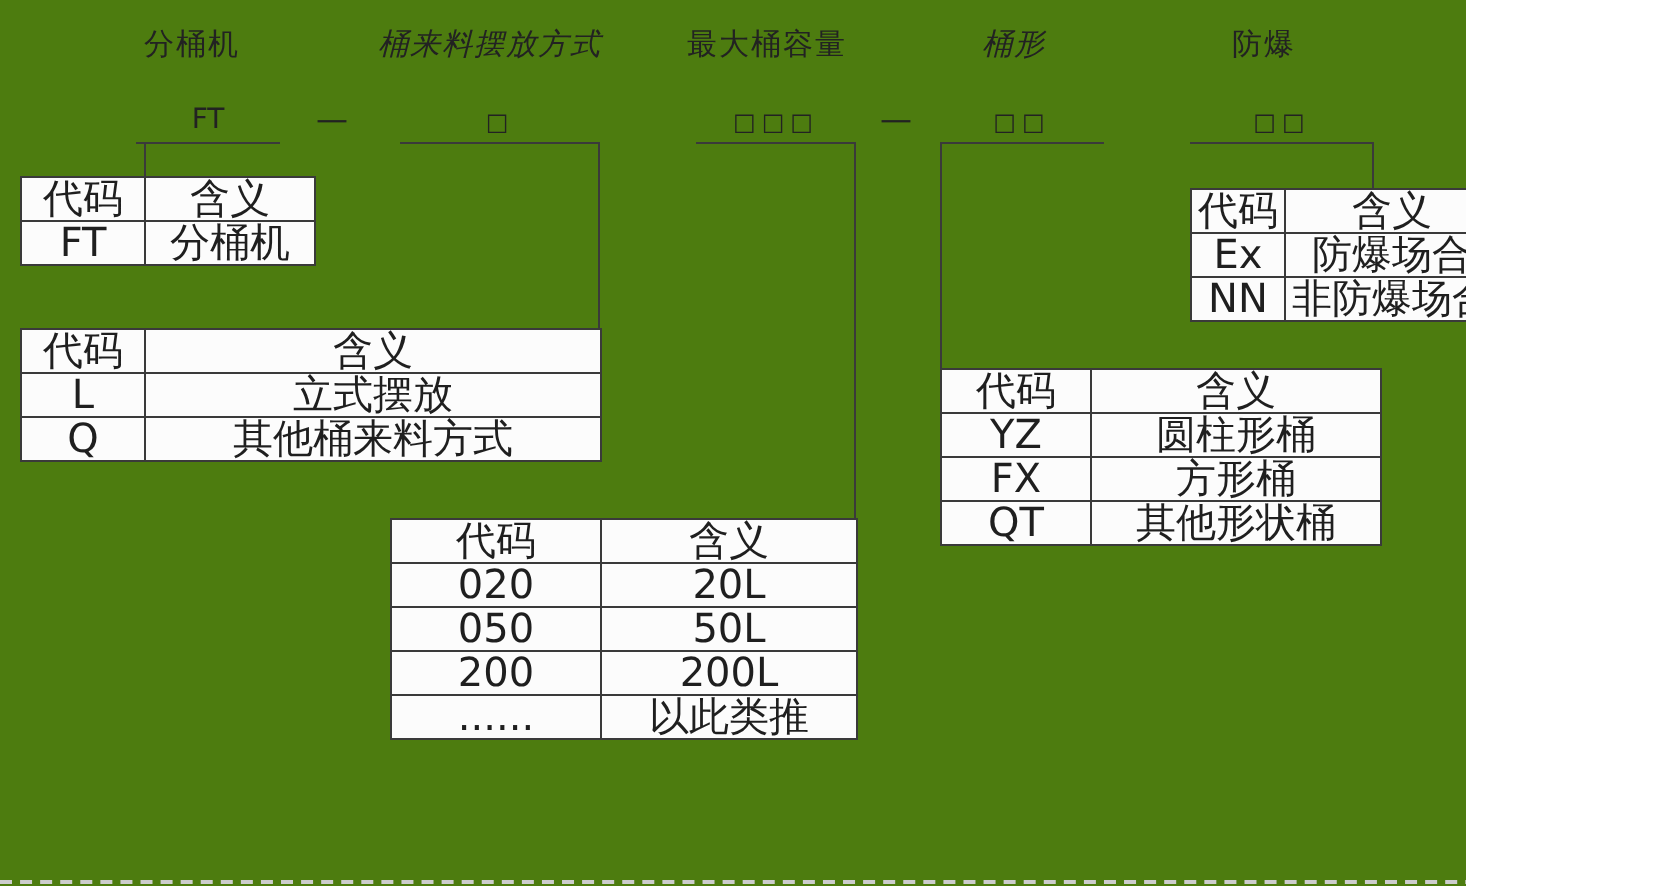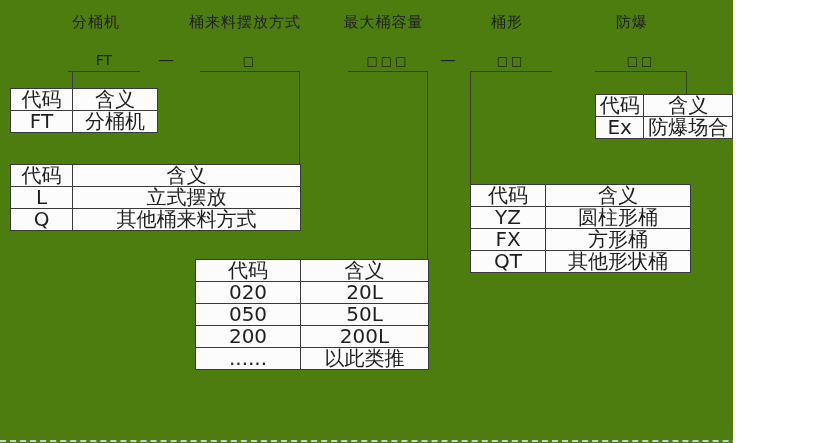--- a/index.html
+++ b/index.html
@@ -34,23 +34,23 @@
     position:absolute; left:0; width:839px; bottom:1px;
     border-top:2px dashed #cdcdcd; height:0;
   }
 </style>
 </head>
 <body>
 
 <div class="canvas">
 
   <div class="hlabel" style="left:58px;width:76px;">分桶机</div>
-  <div class="hlabel" style="left:180px;width:130px;">桶来料摆放方式</div>
+  <div class="hlabel" style="left:180px;width:130px;font-style:italic;">桶来料摆放方式</div>
   <div class="hlabel" style="left:336px;width:95px;font-family:Liberation Mono, monospace;">最大桶容量</div>
-  <div class="hlabel" style="left:472px;width:70px;">桶形</div>
+  <div class="hlabel" style="left:472px;width:70px;font-style:italic;">桶形</div>
   <div class="hlabel" style="left:597px;width:70px;">防爆</div>
 
   <div class="code" style="left:68px;width:72px;">FT</div>
   <div class="dash" style="left:148px;width:36px;">—</div>
   <div class="code sq" style="left:200px;width:100px;">□</div>
   <div class="code sq" style="left:348px;width:80px;">□□□</div>
   <div class="dash" style="left:430px;width:36px;">—</div>
   <div class="code sq" style="left:470px;width:82px;">□□</div>
   <div class="code sq" style="left:595px;width:92px;">□□</div>
 
@@ -165,18 +165,22 @@
       </colgroup>
     <tbody>
       <tr>
         <td>代码</td>
         <td>含义</td>
       </tr>
       <tr>
         <td>Ex</td>
         <td>防爆场合</td>
       </tr>
+      <tr>
+        <td>NN</td>
+        <td>非防爆场合</td>
+      </tr>
     </tbody>
   </table>
 
   <div class="bottom-rule"></div>
 
 </div>
 
 </body></html>

